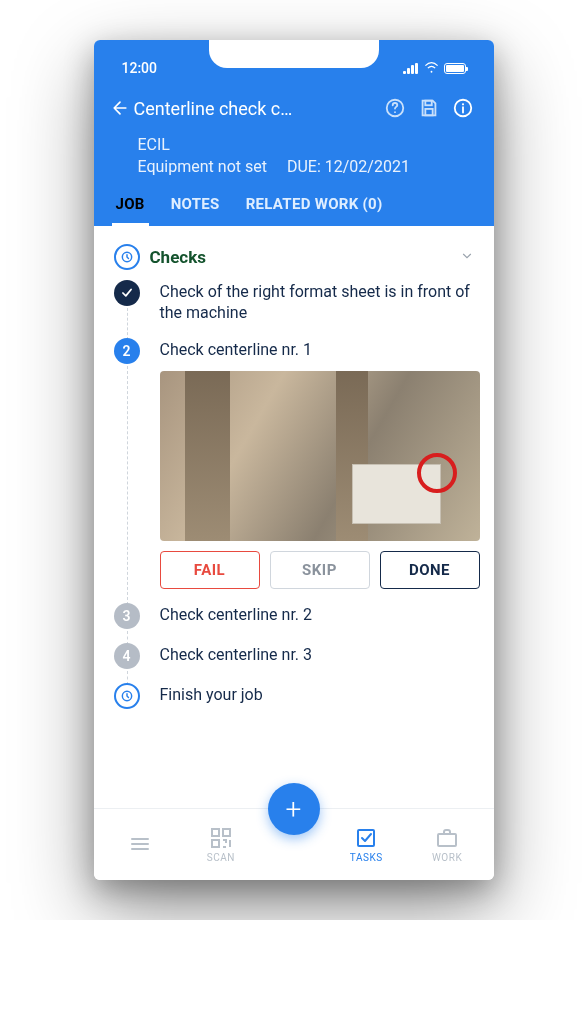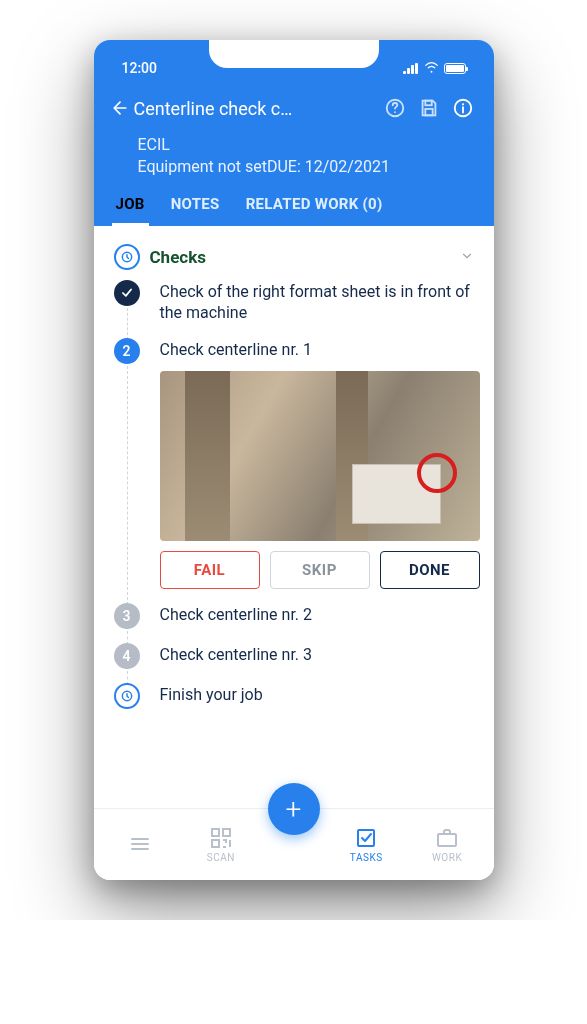--- a/index.html
+++ b/index.html
@@ -6,21 +6,21 @@
   body {
     background: #fff;
     font-family: -apple-system, BlinkMacSystemFont, "Segoe UI", Roboto, Arial, sans-serif;
     display: flex;
     justify-content: center;
     padding: 40px 20px;
   }
   .phone {
     width: 400px;
     height: 840px;
-    border-radius: 16px;
+    border-radius: 6px;
     background: #fff;
     position: relative;
     box-shadow: 0 30px 80px rgba(0,0,0,0.4), 0 10px 30px rgba(0,0,0,0.3);
     overflow: hidden;
     display: flex;
     flex-direction: column;
   }
   .notch {
     position: absolute;
     top: 0;
@@ -119,21 +119,21 @@
     flex-shrink: 0;
   }
   .iconbtn svg { width: 22px; height: 22px; }
 
   .meta {
     padding: 6px 4px 8px 28px;
     font-size: 16px;
     line-height: 1.35;
     color: #e8f1fd;
   }
-  .meta-row { display: flex; gap: 0; }
+  .meta-row { display: flex; gap: 20px; }
 
   .tabs {
     display: flex;
     gap: 18px;
     padding: 0 2px;
   }
   .tab {
     padding: 10px 4px;
     font-size: 15px;
     font-weight: 700;

